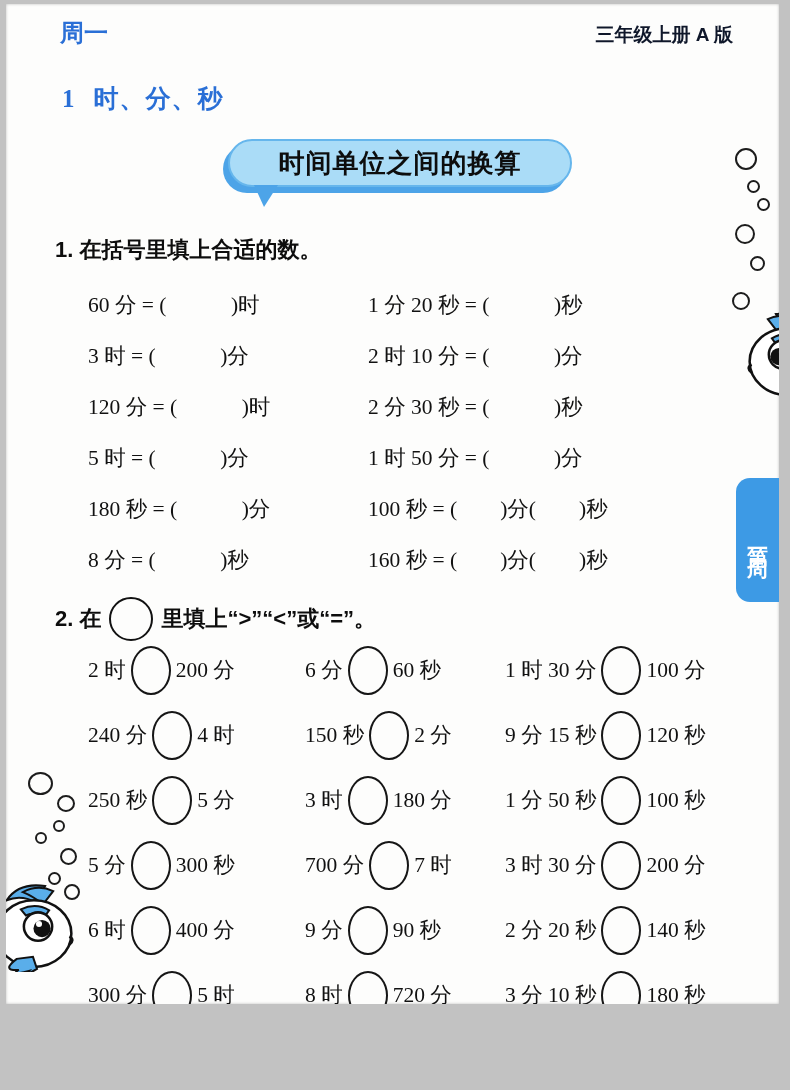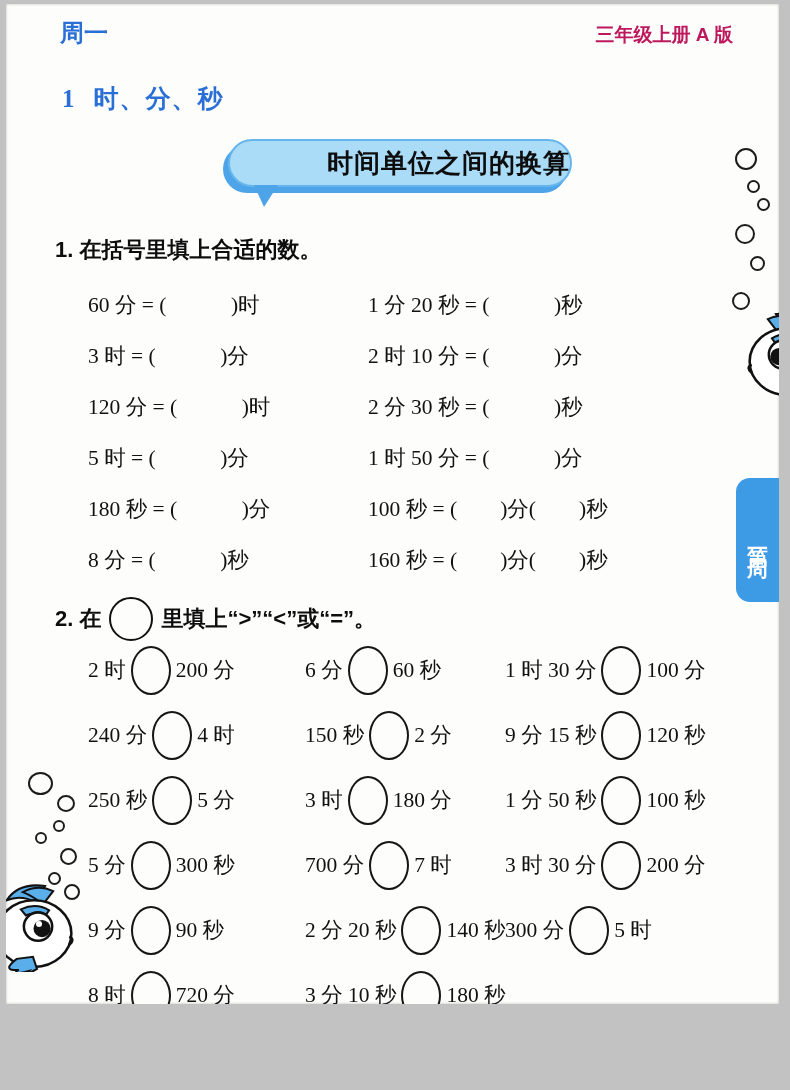--- a/index.html
+++ b/index.html
@@ -12,31 +12,31 @@
   .page {
     position:absolute; left:6px; top:4px; width:773px; height:1000px;
     background:#fdfdfc; overflow:hidden; box-shadow:inset 0 0 3px #bbb;
   }
   .abs { position:absolute; }
 
   
   .weekday { left:54px; top:13px; font-family:"Liberation Sans",sans-serif;
     font-weight:bold; font-size:24px; color:#2a6fd6; }
   .edition { right:46px; top:18px; font-family:"Liberation Sans",sans-serif;
-    font-weight:bold; font-size:19px; color:#be185d; }
+    font-weight:bold; font-size:19px; color:#0f172a; }
   .section-head { left:56px; top:78px; font-family:"Liberation Sans",sans-serif;
     font-weight:bold; font-size:25px; color:#2a6fd6; letter-spacing:1px; }
   .section-no { margin-right:18px; font-family:"Liberation Serif",serif; }
 
   
   .banner {
     left:222px; top:135px; width:340px; height:44px;
     background:#aadcf7; border:2px solid #66b6ec; border-radius:24px;
     box-shadow:-5px 6px 0 #4da4e8;
-    display:flex; align-items:center; justify-content:flex-end;
+    display:flex; align-items:center; justify-content:center;
   }
   .banner-text { font-family:"Liberation Sans",sans-serif; font-weight:bold;
     font-size:26px; color:#0d0d0d; letter-spacing:1px; }
   .banner-tail {
     left:248px; top:181px; width:0; height:0;
     border-left:10px solid transparent; border-right:14px solid transparent;
     border-top:22px solid #4da4e8;
   }
 
   
@@ -165,20 +165,21 @@
     <div><span>1 时 30 分</span><span class="cmp-circle"></span><span>100 分</span></div>
     <div><span>240 分</span><span class="cmp-circle"></span><span>4 时</span></div>
     <div><span>150 秒</span><span class="cmp-circle"></span><span>2 分</span></div>
     <div><span>9 分 15 秒</span><span class="cmp-circle"></span><span>120 秒</span></div>
     <div><span>250 秒</span><span class="cmp-circle"></span><span>5 分</span></div>
     <div><span>3 时</span><span class="cmp-circle"></span><span>180 分</span></div>
     <div><span>1 分 50 秒</span><span class="cmp-circle"></span><span>100 秒</span></div>
     <div><span>5 分</span><span class="cmp-circle"></span><span>300 秒</span></div>
     <div><span>700 分</span><span class="cmp-circle"></span><span>7 时</span></div>
     <div><span>3 时 30 分</span><span class="cmp-circle"></span><span>200 分</span></div>
+    <div><span>6 时</span><span class="cmp-circle"></span><span>400 分</span></div>
     <div><span>9 分</span><span class="cmp-circle"></span><span>90 秒</span></div>
     <div><span>2 分 20 秒</span><span class="cmp-circle"></span><span>140 秒</span></div>
     <div><span>300 分</span><span class="cmp-circle"></span><span>5 时</span></div>
     <div><span>8 时</span><span class="cmp-circle"></span><span>720 分</span></div>
     <div><span>3 分 10 秒</span><span class="cmp-circle"></span><span>180 秒</span></div>
   </div>
 
   <div class="abs footer-item" style="left:56px;padding-left:8px;">
     <span class="chk"></span>
     <span>用时</span>

